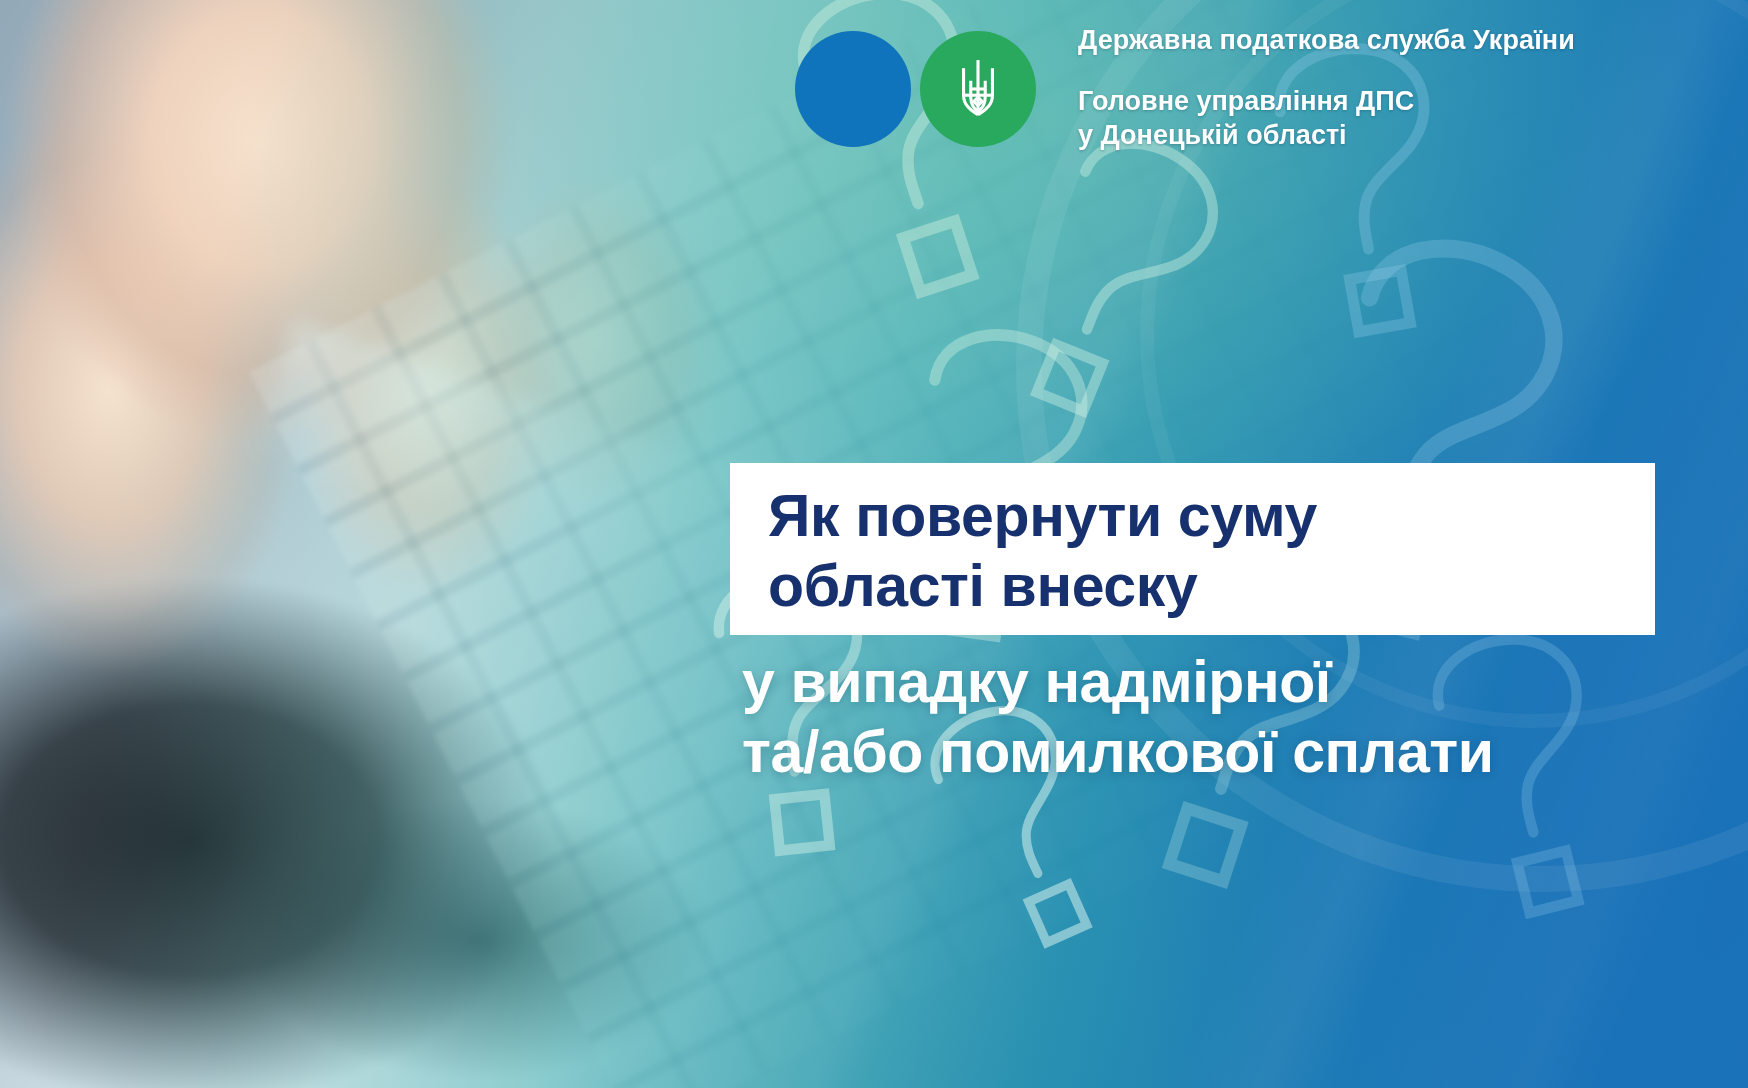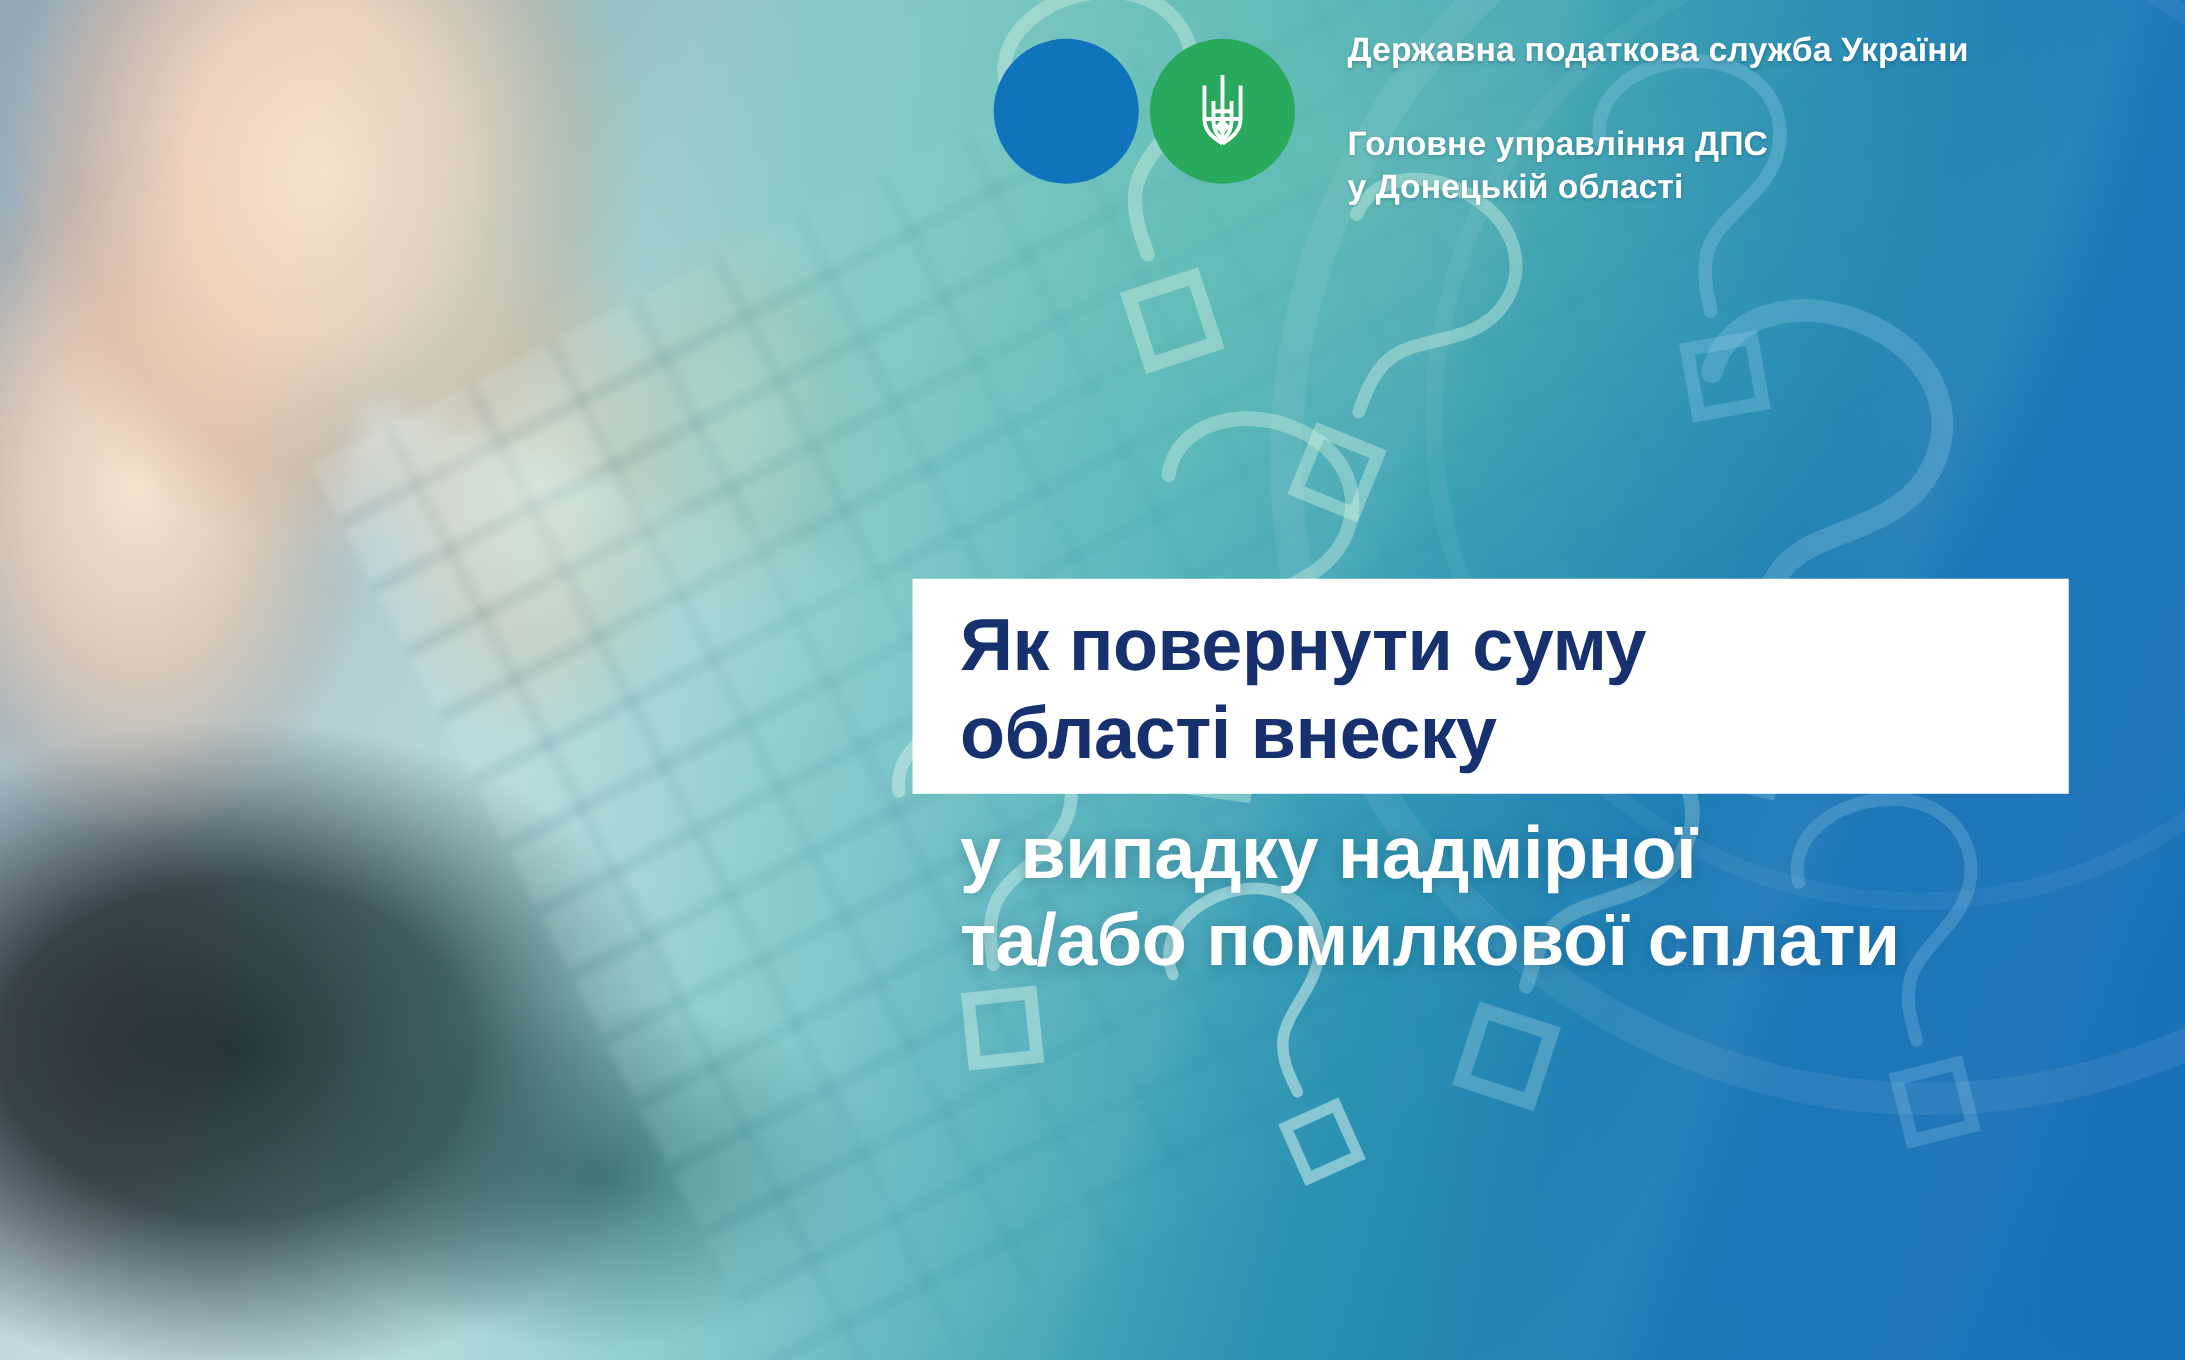--- a/index.html
+++ b/index.html
@@ -165,21 +165,21 @@
   }
   .org-line1 {
     font-size: 27px;
     font-weight: bold;
     letter-spacing: 0.1px;
     line-height: 1.1;
     white-space: nowrap;
     text-shadow: 0 1px 3px rgba(12,45,70,0.30);
   }
   .org-line2 {
-    margin-top: 42px;
+    margin-top: 28px;
     font-size: 27px;
     font-weight: bold;
     line-height: 1.27;
     white-space: pre-line;
     text-shadow: 0 1px 3px rgba(12,45,70,0.30);
   }
 
   
   .title-box {
     position: absolute;
@@ -196,21 +196,21 @@
     width: 900px;
     color: #17306e;
     font-size: 59px;
     font-weight: bold;
     line-height: 1.19;
     letter-spacing: -0.4px;
     white-space: pre-line;
   }
   .title-light {
     position: absolute;
-    left: 768px;
+    left: 742px;
     top: 647px;
     width: 960px;
     color: #ffffff;
     font-size: 59px;
     font-weight: bold;
     line-height: 1.19;
     letter-spacing: -0.4px;
     white-space: pre-line;
     text-shadow: 0 2px 10px rgba(10,50,80,0.25);
   }

